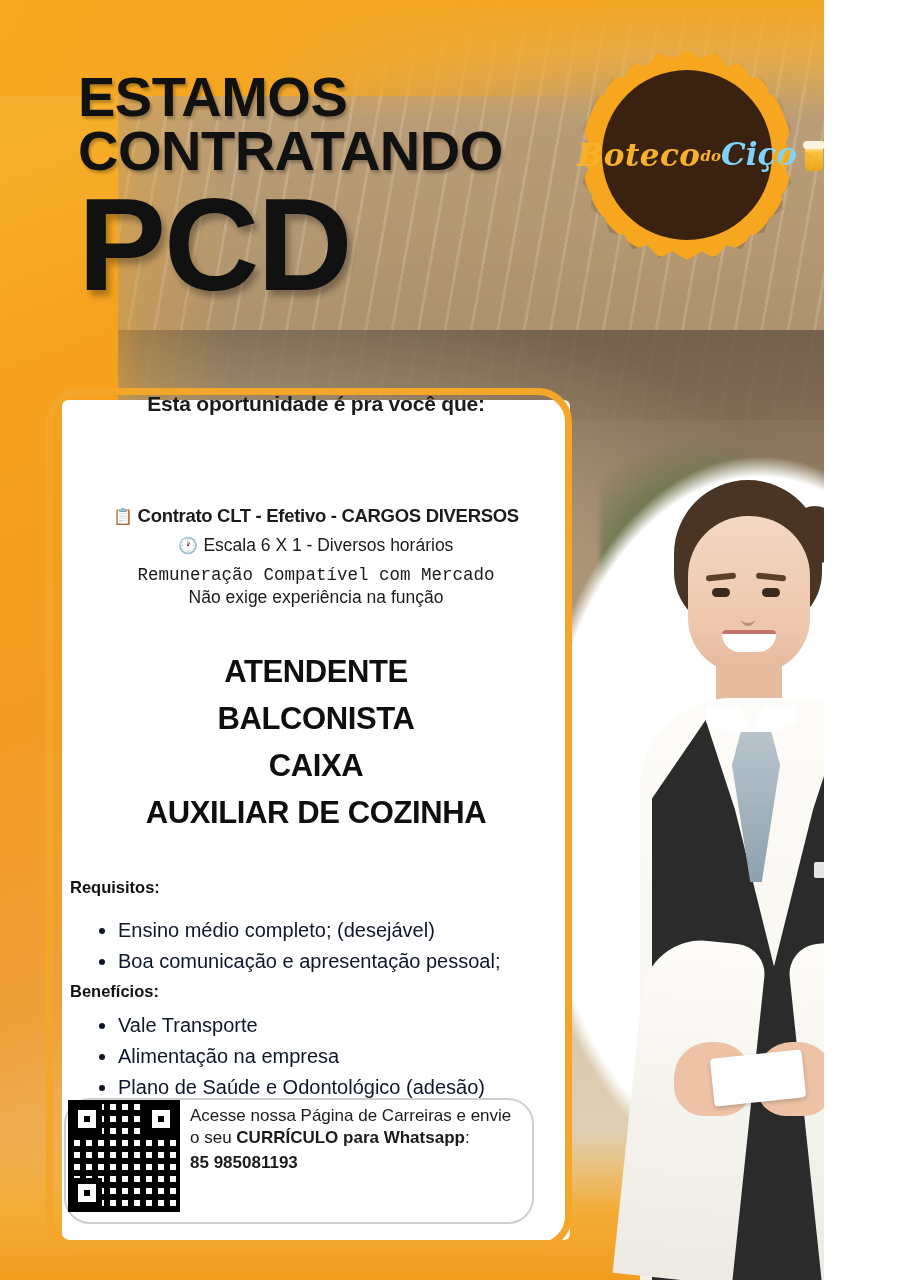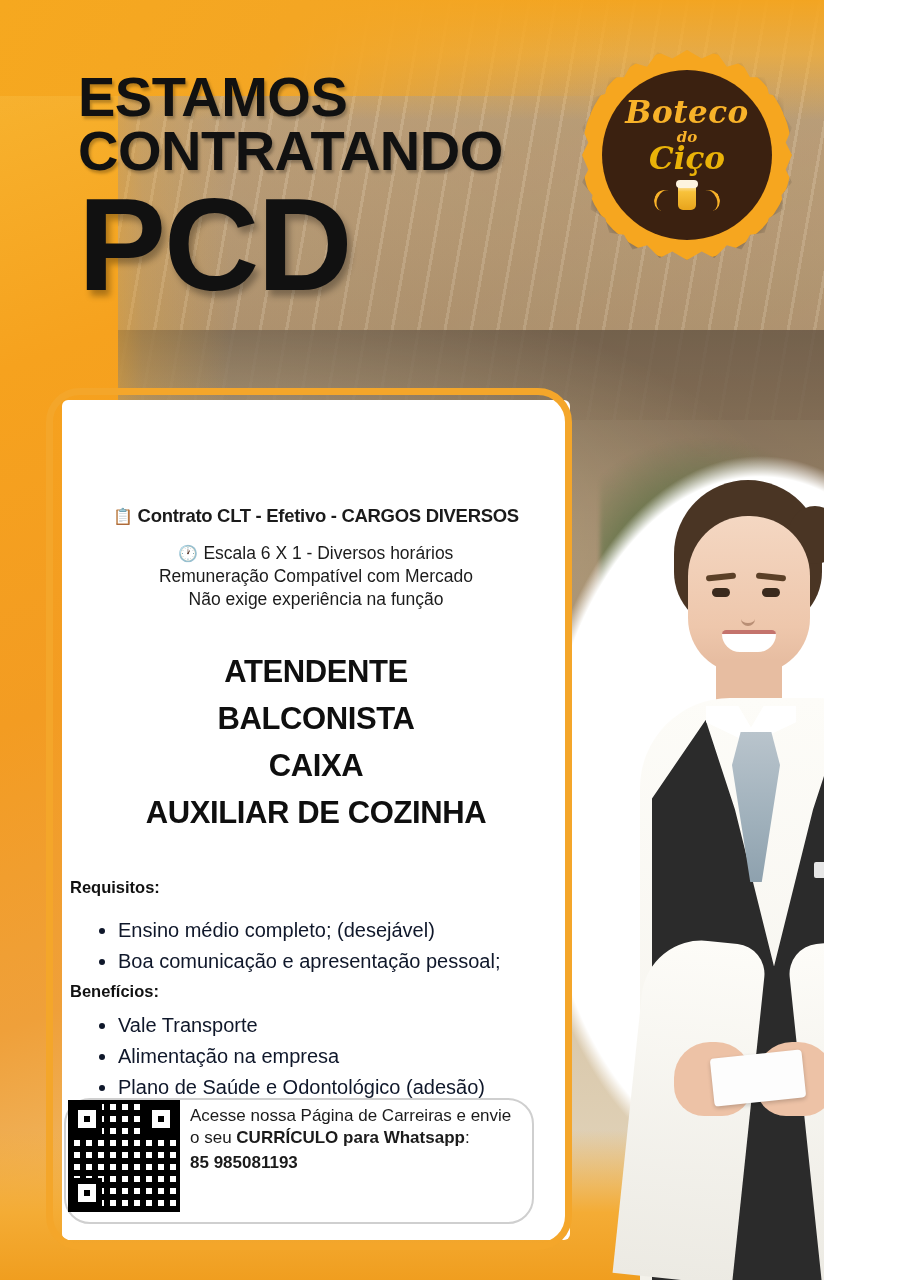--- a/index.html
+++ b/index.html
@@ -108,32 +108,32 @@
       63% 99%, 57% 96%, 50% 100%, 43% 96%, 37% 99%, 31% 93%, 24% 95%,
       20% 88%, 13% 87%, 11% 80%, 4% 76%, 5% 69%, 0% 63%, 3% 57%, 0% 50%,
       3% 44%, 0% 37%, 4% 31%, 4% 23%, 11% 21%, 13% 13%, 20% 13%, 24% 6%,
       31% 8%, 36% 1%, 43% 4%
     );
     box-shadow: 0 4px 10px rgba(0,0,0,.25);
   }
   .logo .disc {
     position: absolute; left: 20px; top: 20px; width: 170px; height: 170px;
     border-radius: 50%; background: #3b2110;
-    display: flex; flex-direction: column; align-items: center; justify-content: center;
+    display: flex; flex-direction: row; align-items: center; justify-content: center;
   }
   .logo .brand1 {
     color: #f8b229; font-size: 31px; font-weight: 700; font-style: italic;
     font-family: "DejaVu Serif", serif; letter-spacing: .5px; line-height: 1;
   }
   .logo .brand2 {
     color: #f8b229; font-size: 15px; font-weight: 700; font-style: italic;
     font-family: "DejaVu Serif", serif; margin-top: 2px; line-height: 1;
   }
   .logo .brand3 {
-    color: #eab308; font-size: 31px; font-weight: 700; font-style: italic;
+    color: #7dd3fc; font-size: 31px; font-weight: 700; font-style: italic;
     font-family: "DejaVu Serif", serif; line-height: 1; margin-top: -2px;
   }
   .logo .beer {
     margin-top: 6px; width: 34px; height: 34px; position: relative;
   }
   .logo .beer .glass {
     position: absolute; left: 8px; top: 4px; width: 18px; height: 26px;
     background: linear-gradient(180deg, #fff6d8 0%, #f8c23b 30%, #e8a41c 100%);
     border-radius: 2px 2px 5px 5px;
   }
@@ -171,22 +171,22 @@
   .intro {
     position: absolute; left: 88px; top: 440px; width: 456px;
     text-align: center; font-size: 14.5px; color: #2b2b2b; line-height: 1.45;
   }
 
   .contract-block {
     position: absolute; left: 70px; top: 505px; width: 492px;
     text-align: center; color: #1b1b1b;
   }
   .contract-line1 { font-size: 18.5px; font-weight: 800; letter-spacing: -.3px; }
-  .contract-line2 { font-size: 17.5px; margin-top: 16px; }
-  .contract-line3 { font-size: 17.5px; margin-top: 2px; }
+  .contract-line2 { font-size: 17.5px; margin-top: 8px; }
+  .contract-line3 { font-size: 17.5px; margin-top: 9px; font-family: Liberation Mono, monospace; }
   .contract-line4 { font-size: 17.5px; margin-top: 2px; }
   .emoji { font-size: 16px; }
 
   .roles {
     position: absolute; left: 70px; top: 648px; width: 492px;
     text-align: center; color: #0f0f0f;
   }
   .roles div { font-size: 31px; font-weight: 800; line-height: 1.52; letter-spacing: -.4px; }
 
   .sec-head {
@@ -373,20 +373,21 @@
         <div class="glass"></div>
         <div class="foam"></div>
         <div class="wheatR"></div>
       </div>
     </div>
   </div>
 
   <div class="card"></div>
   <div class="card-outline"></div>
 
+  <div class="card-title">Esta oportunidade é pra você que:</div>
 
 
   <div class="contract-block">
     <div class="contract-line1">
       <span class="emoji">📋</span>
       <span>Contrato CLT - Efetivo - CARGOS DIVERSOS</span>
     </div>
     <div class="contract-line2">
       <span class="emoji">🕐</span>
       <span>Escala 6 X 1 - Diversos horários</span>

